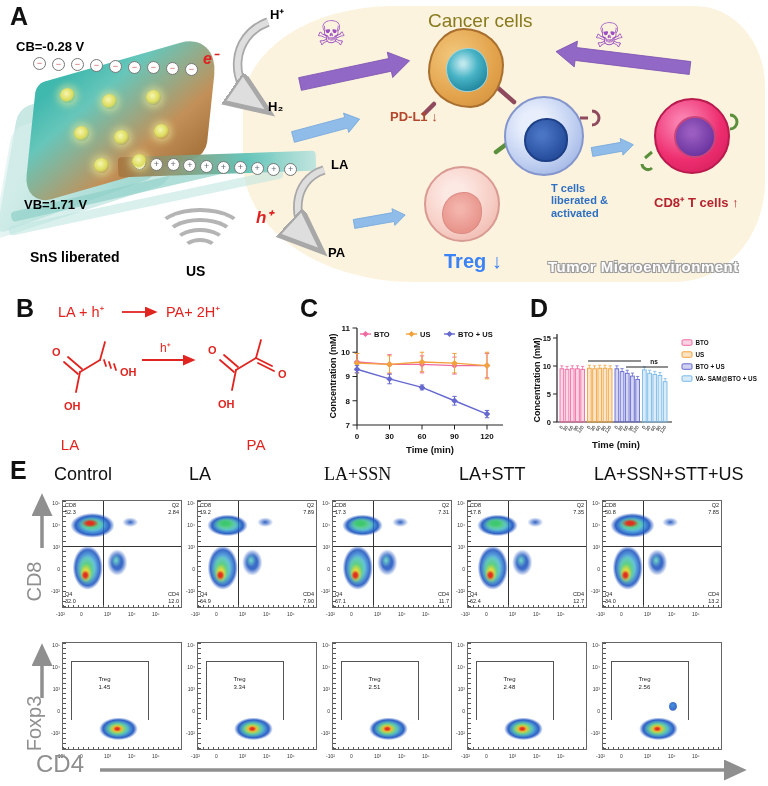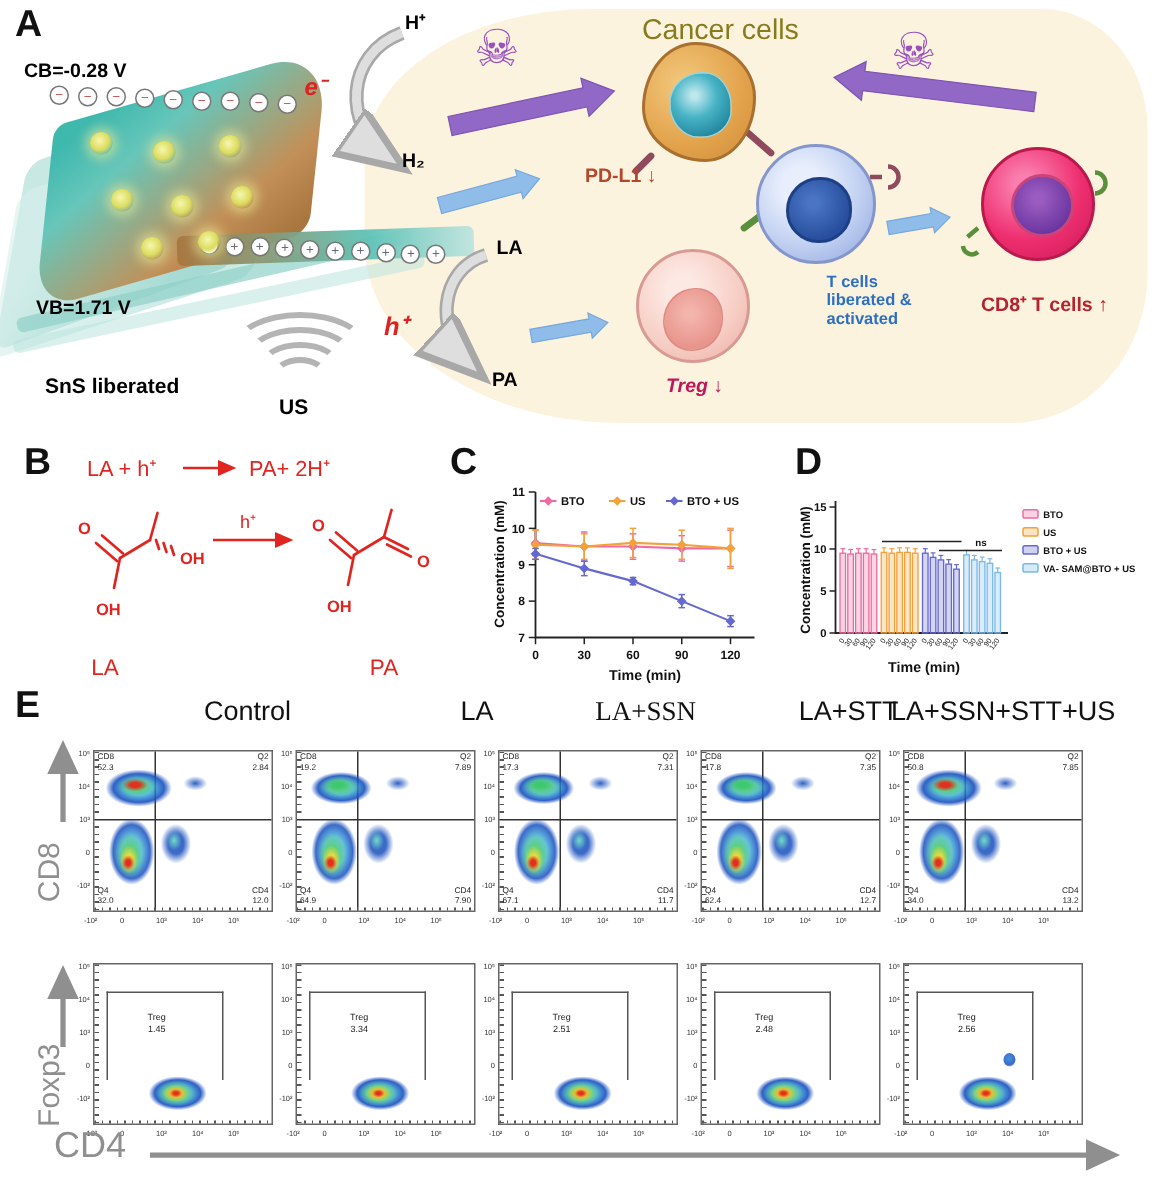--- a/index.html
+++ b/index.html
@@ -52,21 +52,21 @@
       background:radial-gradient(circle at 45% 40%,#f3b4ac 10%,#e8958c 70%);}
   .cd8c{left:654px;top:98px;width:72px;height:72px;border:2px solid #b81a4e;border-radius:50%;
       background:radial-gradient(circle at 38% 32%,#fa7fae 10%,#ee2f70 55%,#d41d5c 90%);}
   .cd8nuc{left:674px;top:116px;width:38px;height:38px;border:2px solid #c8457c;border-radius:50%;
       background:radial-gradient(circle at 42% 38%,#9a5cc0 10%,#6a34a0 75%);}
   .skull{position:absolute;font-size:34px;color:#9b4fc0;line-height:1;}
   .tme-word{position:absolute;font-size:15px;font-weight:800;letter-spacing:.5px;color:#fff;
       text-shadow:0 0 2px #aaa,1px 1px 0 #999,-1px -1px 0 #999,1px -1px 0 #999,-1px 1px 0 #999;}
 
   
-  .ecol-title{position:absolute;text-align:right;font-size:18px;color:#111;}
+  .ecol-title{position:absolute;text-align:left;font-size:18px;color:#111;}
   .flow{position:absolute;width:140px;height:132px;}
   .fbox{position:absolute;left:16px;top:10px;width:120px;height:108px;border:1px solid #666;box-sizing:border-box;}
   .fbox::after{content:"";position:absolute;left:0;right:0;bottom:0;height:2.5px;
       background:repeating-linear-gradient(90deg,#555 0 1px,transparent 1px 5px);}
   .fbox::before{content:"";position:absolute;left:0;top:0;bottom:0;width:2.5px;
       background:repeating-linear-gradient(180deg,#555 0 1px,transparent 1px 5px);}
   .ytick{position:absolute;left:0;width:14px;text-align:right;font-size:5px;color:#333;}
   .xtick{position:absolute;top:121px;font-size:5px;color:#333;}
   .vq{position:absolute;left:34%;top:0;bottom:0;width:1px;background:#333;}
   .hq{position:absolute;top:42%;left:0;right:0;height:1px;background:#333;}
@@ -211,22 +211,23 @@
   <div class="t" style="left:256px;top:208px;font-size:17px;font-weight:bold;font-style:italic;color:#d22;">h⁺</div>
   <div class="t" style="left:30px;top:250px;font-size:14px;font-weight:bold;">SnS liberated</div>
   <div class="t" style="left:186px;top:264px;font-size:14px;font-weight:bold;">US</div>
   <div class="t" style="left:270px;top:8px;font-size:13px;font-weight:bold;">H⁺</div>
   <div class="t" style="left:268px;top:100px;font-size:13px;font-weight:bold;">H₂</div>
   <div class="t" style="left:331px;top:158px;font-size:13px;font-weight:bold;">LA</div>
   <div class="t" style="left:328px;top:246px;font-size:13px;font-weight:bold;">PA</div>
   <div class="t" style="left:428px;top:10px;font-size:19px;font-weight:normal;color:#8a7a1e;">Cancer cells</div>
   <div class="t" style="left:390px;top:110px;font-size:13px;font-weight:bold;color:#b3472c;">PD-L1 ↓</div>
   <div class="t" style="left:522px;top:182px;width:82px;font-size:11px;font-weight:bold;color:#2d6fc2;margin-left:29px;">T cells liberated &amp; activated</div>
-  <div class="t" style="left:444px;top:250px;font-size:13px;font-weight:bold;color:#be185d;font-style:italic;">Treg ↓</div>
+  <div class="t" style="left:444px;top:250px;font-size:20px;font-weight:bold;color:#3b82f6;">Treg ↓</div>
   <div class="t" style="left:654px;top:196px;font-size:13px;font-weight:bold;color:#b5232e;">CD8⁺ T cells ↑</div>
+  <div class="tme-word" style="left:548px;top:258px;">Tumor Microenvironment</div>
 
   <div class="plabel" style="left:16px;top:296px;">B</div>
   <svg id="chartB" class="abs" style="left:24px;top:298px;" width="292" height="162" viewBox="0 0 292 162">
       <defs>
         <marker id="mred" markerWidth="8" markerHeight="8" refX="5" refY="3" orient="auto">
           <path d="M0 0 L7 3 L0 6 Z" fill="#e02521"></path>
         </marker>
       </defs>
       <text x="34" y="19" font-size="14.5" fill="#e02521">LA + h⁺</text>
       <line x1="98" y1="14" x2="130" y2="14" stroke="#e02521" stroke-width="1.8" marker-end="url(#mred)"></line>

